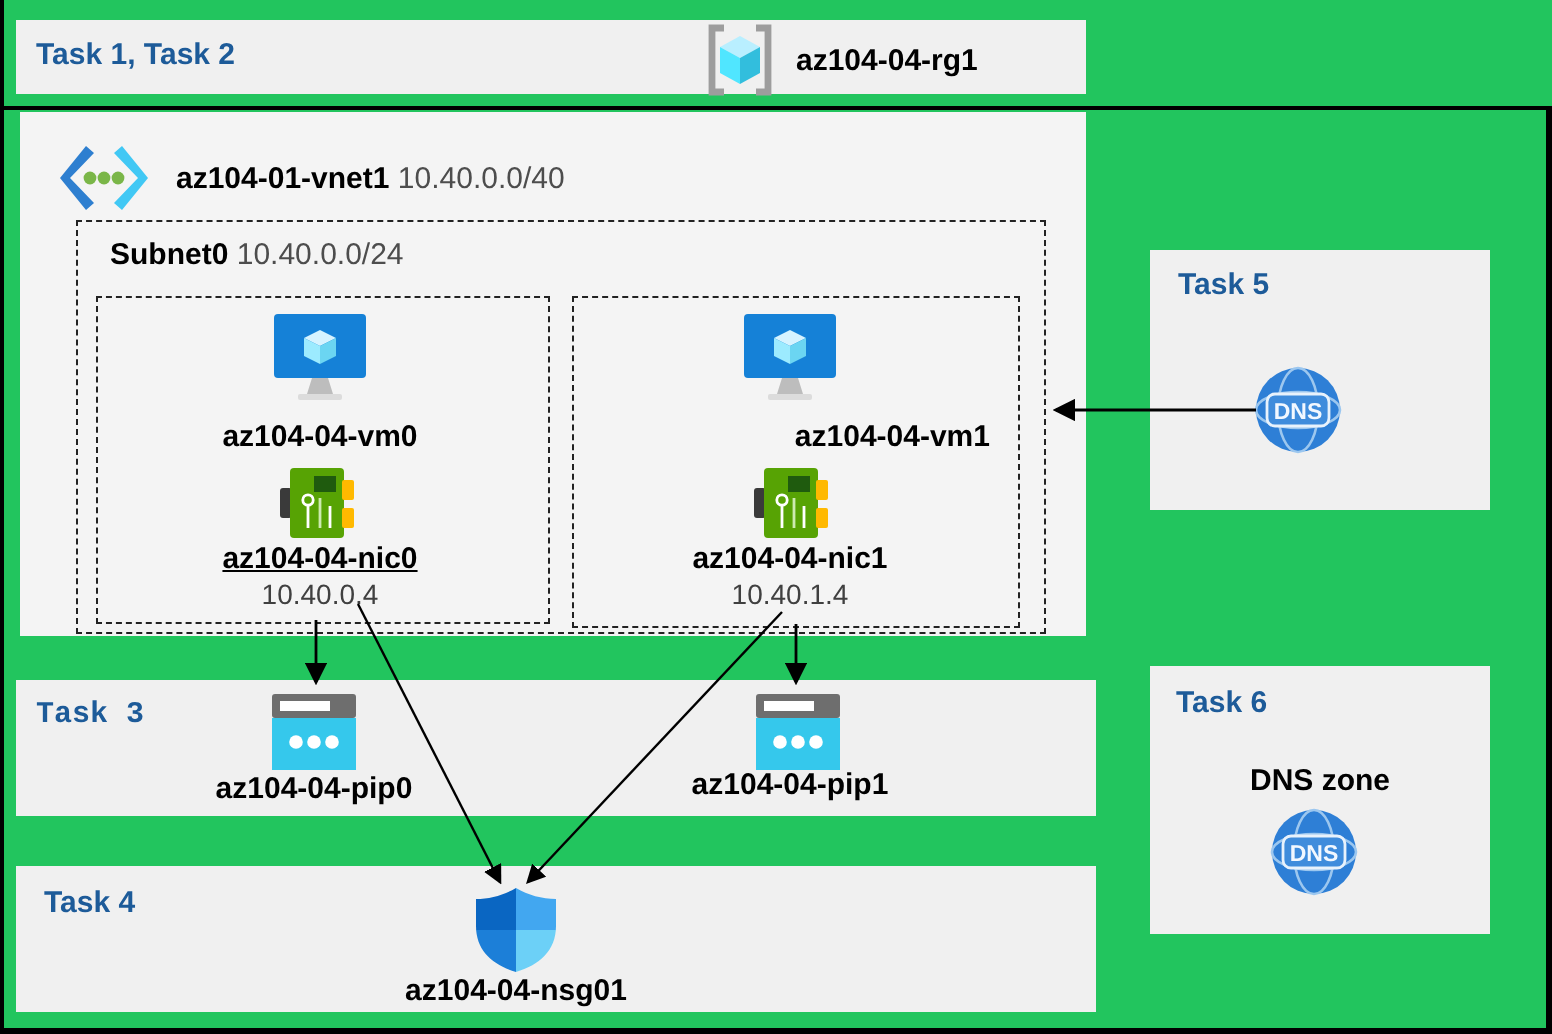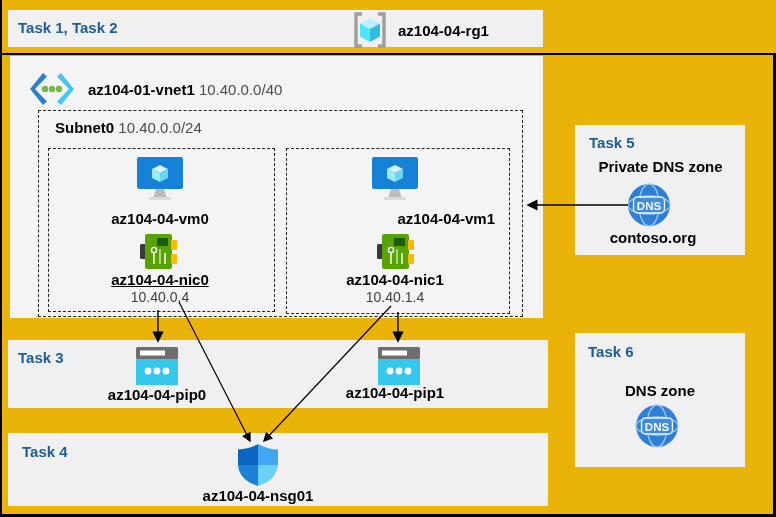--- a/index.html
+++ b/index.html
@@ -1,17 +1,17 @@
 <!DOCTYPE html>
 <html><head>
 <meta charset="utf-8">
 <style>
   html,body{margin:0;padding:0;background:#fff;}
   #canvas{
-    position:relative;width:776px;height:517px;background:#eab308;
+    position:relative;width:776px;height:517px;background:#22c55e;
     font-family:"Liberation Sans","DejaVu Sans",sans-serif;overflow:hidden;
   }
   .abs{position:absolute;}
   .band{background:#f0f0f0;}
   .task-heading{font-size:15px;font-weight:700;color:#1d5b99;}
   .res-label{font-size:15px;font-weight:700;color:#000;}
   .sub-label{font-size:15px;font-weight:700;color:#000;white-space:nowrap;}
   .cidr{font-weight:400;color:#4d4d4d;}
   .ip-label{font-size:14px;font-weight:400;color:#404040;}
   .center-text{text-align:center;}
@@ -122,34 +122,32 @@
       <line x1="14" y1="20" x2="14" y2="31" stroke="#fff" stroke-width="1.4"></line>
       <line x1="20" y1="16" x2="20" y2="31" stroke="#cdeab0" stroke-width="1.4"></line>
       <line x1="25" y1="20" x2="25" y2="31" stroke="#fff" stroke-width="1.4"></line>
     </svg>
   </div>
   <div class="abs res-label center-text" style="left:295px;top:271px;width:200px;">az104-04-nic1</div>
   <div class="abs ip-label center-text" style="left:295px;top:289px;width:200px;">10.40.1.4</div>
 
   <div class="abs band" style="left:575px;top:125px;width:170px;height:130px;"></div>
   <div class="abs task-heading" style="left:589px;top:134px;">Task 5</div>
-  <div class="abs res-label center-text" style="left:583px;top:158px;width:155px;">Private DNS zone</div>
   <div class="abs" style="left:627px;top:183px;">
     <svg width="44" height="44" viewBox="0 0 44 44">
       <circle cx="22" cy="22" r="21" fill="#2e7fd6"></circle>
       <ellipse cx="22" cy="22" rx="10" ry="21" fill="none" stroke="#9cc7ef" stroke-width="1.3"></ellipse>
       <ellipse cx="22" cy="22" rx="21" ry="9" fill="none" stroke="#9cc7ef" stroke-width="1.3"></ellipse>
       <rect x="6.5" y="14" width="31" height="16" rx="4" fill="#3f8cdc" stroke="#e8f2fc" stroke-width="1.4"></rect>
       <text x="22" y="26.5" font-size="11.5" font-weight="700" fill="#f2f8ff" text-anchor="middle" font-family="Liberation Sans, sans-serif">DNS</text>
     </svg>
   </div>
-  <div class="abs res-label center-text" style="left:583px;top:229px;width:140px;">contoso.org</div>
 
   <div class="abs band" style="left:8px;top:340px;width:540px;height:68px;"></div>
-  <div class="abs task-heading" style="left:18px;top:349px;">Task 3</div>
+  <div class="abs task-heading" style="left:18px;top:349px;font-family:Liberation Mono, monospace;">Task 3</div>
 
   <div class="abs" style="left:136px;top:347px;">
     <svg width="42" height="40" viewBox="0 0 42 40">
       <rect x="0" y="0" width="42" height="12" rx="1.5" fill="#6e6e6e"></rect>
       <rect x="4" y="3.5" width="25" height="5" fill="#ffffff"></rect>
       <rect x="0" y="12" width="42" height="26" fill="#35c8ec"></rect>
       <circle cx="12" cy="24" r="3.4" fill="#fff"></circle>
       <circle cx="21" cy="24" r="3.4" fill="#fff"></circle>
       <circle cx="30" cy="24" r="3.4" fill="#fff"></circle>
     </svg>

